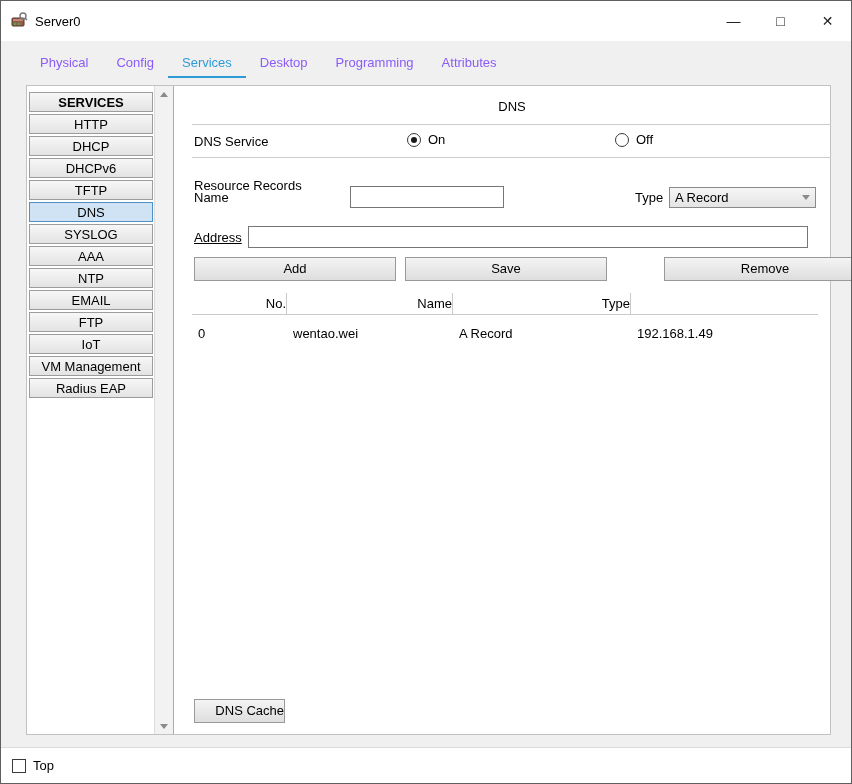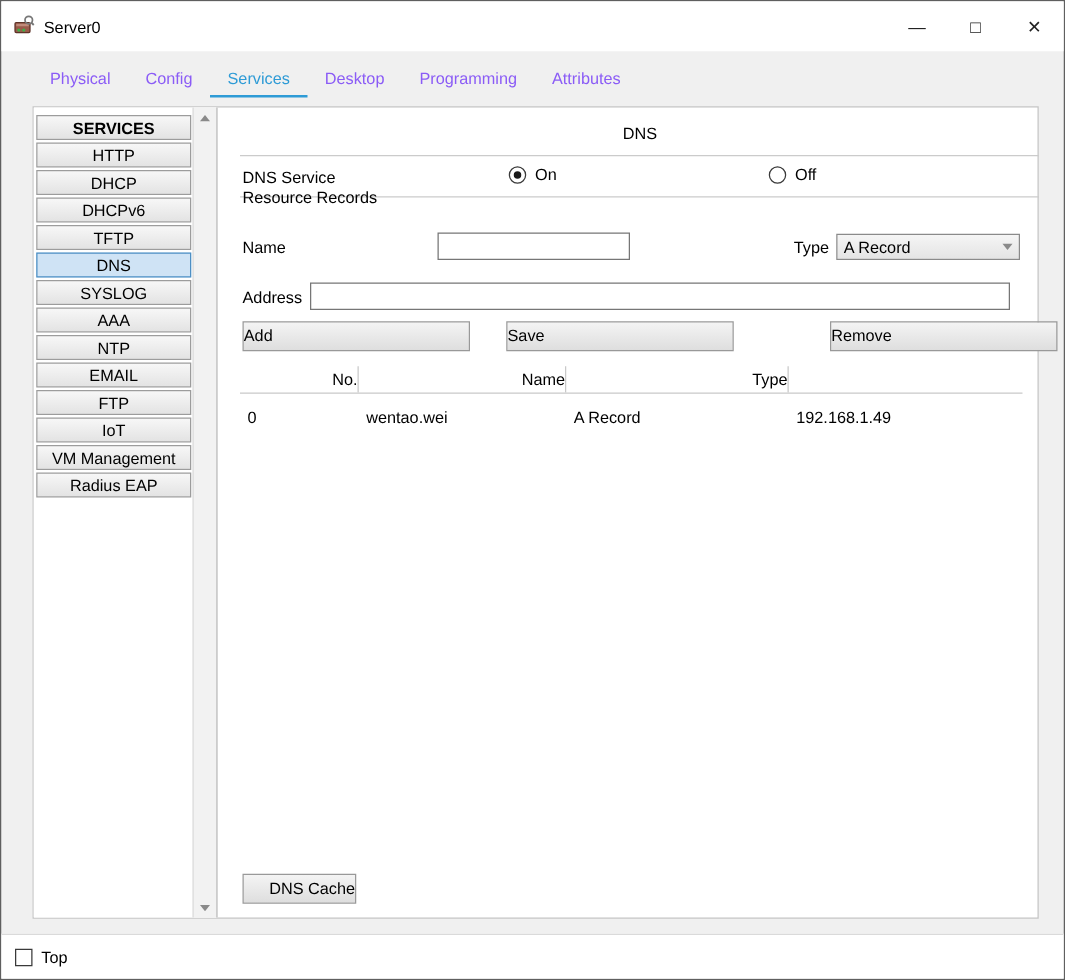--- a/index.html
+++ b/index.html
@@ -42,37 +42,37 @@
   .main { position:absolute; left:165px; top:0; width:640px; height:100%; }
   .dns-title { position:absolute; top:13px; left:0; width:100%; text-align:center; }
   .hline { position:absolute; left:0; right:1px; border-top:1px solid #cbcbcb; }
   .line1 { top:38px; }
   .line2 { top:71px; }
   .svc-label { position:absolute; top:48px; left:2px; }
   .radio-group { position:absolute; top:46px; display:flex; align-items:center; }
   .radio { width:14px; height:14px; border:1px solid #3a3a3a; border-radius:50%; background:#fff; position:relative; display:inline-block; }
   .radio.checked::after { content:""; position:absolute; left:3px; top:3px; width:6px; height:6px; border-radius:50%; background:#1a1a1a; }
   .radio-label { margin-left:7px; }
-  .rr-label { position:absolute; top:64px; left:2px; }
+  .rr-label { position:absolute; top:92px; left:2px; }
   .row-name { position:absolute; top:100px; left:0; right:0; height:24px; }
   .lbl-name { position:absolute; left:2px; top:4px; }
   .inp { position:absolute; border:1px solid #767676; background:#fff; height:22px; font-family:"Liberation Sans",sans-serif; font-size:13px; padding:0 5px; outline:none; }
   .inp-name { left:158px; top:0; width:154px; }
   .lbl-type { position:absolute; left:443px; top:4px; }
   .combo { position:absolute; left:477px; top:1px; width:147px; height:21px; border:1px solid #8a8a8a; background:linear-gradient(#f5f5f5,#e4e4e4); display:flex; align-items:center; }
   .combo-text { padding-left:5px; flex:1; }
   .combo-arrow { width:18px; height:100%; display:flex; align-items:center; justify-content:center; }
   .row-address { position:absolute; top:140px; left:0; right:0; height:24px; }
-  .lbl-address { position:absolute; left:2px; top:4px; }
+  .lbl-address { position:absolute; left:2px; top:4px;text-decoration:underline; }
   .inp-address { left:56px; top:0; width:560px; }
   .actions { position:absolute; top:171px; left:0; height:24px; }
   .act-btn {
-    position:absolute; top:0; height:24px; width:182px;
+    position:absolute; top:0; height:24px; width:202px;
     background:linear-gradient(#f4f4f4,#dedede); border:1px solid #999;
-    text-align:left; line-height:22px; font-size:13px; cursor:default;
+    text-align:center; line-height:22px; font-size:13px; cursor:default;
   }
   .btn-add { left:2px; } .btn-save { left:213px; } .btn-remove { left:424px;margin-left:48px; }
   
   .rtable { position:absolute; top:207px; left:0; width:626px; }
   .rt-head { display:flex; height:22px; border-bottom:1px solid #c9c9c9; }
   .rt-hcell { border-right:1px solid #c9c9c9; text-align:right; line-height:22px; }
   .rt-row { display:flex; height:20px; margin-top:9px; }
   .rt-cell { padding-left:6px; line-height:20px; }
   .c0 { width:95px; } .c1 { width:166px; } .c2 { width:178px; } .c3 { width:187px; }
   .dns-cache-btn {

